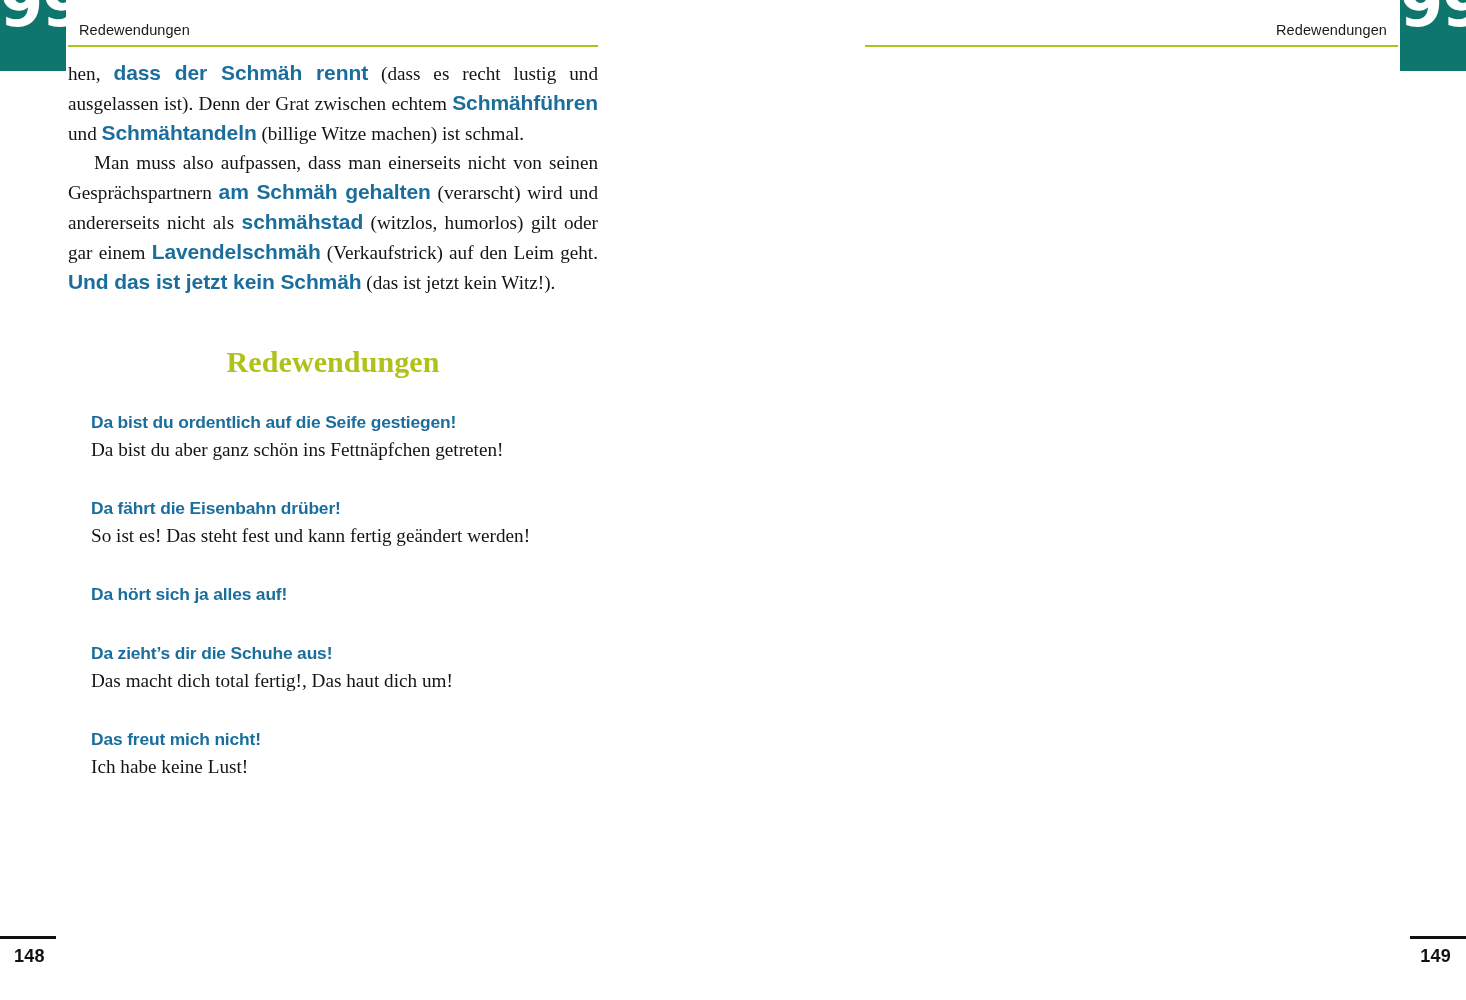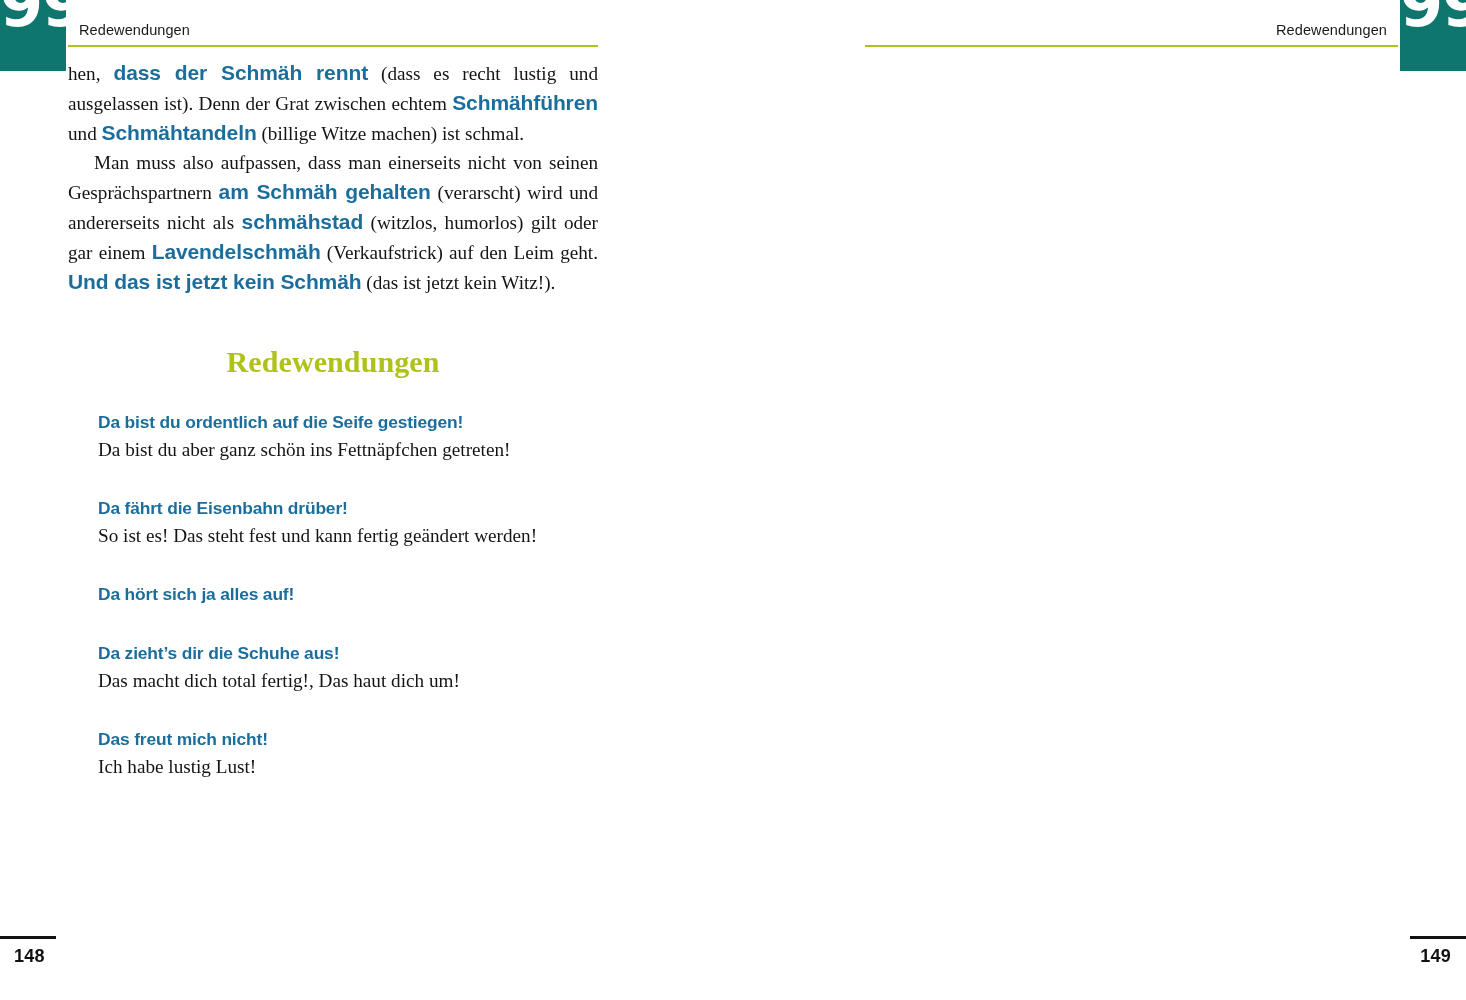--- a/index.html
+++ b/index.html
@@ -118,21 +118,21 @@
     letter-spacing: .1px;
   }
 
   
   .phrase-list {
     margin: 0;
     padding: 0;
     list-style: none;
   }
   .phrase {
-    margin: 0 0 0 30px;
+    margin: 0 0 0 23px;
     padding: 0;
   }
   .phrase + .phrase { margin-top: 32px; }
 
   .phrase-head {
     font-family: "Liberation Sans", sans-serif;
     font-weight: 700;
     font-size: 17.4px;
     line-height: 27px;
     color: #1B6E9C;
@@ -201,21 +201,21 @@
           </div>
           <div class="phrase">
             <div class="phrase-head">Da hört sich ja alles auf!</div>
           </div>
           <div class="phrase">
             <div class="phrase-head">Da zieht’s dir die Schuhe aus!</div>
             <div class="phrase-gloss">Das macht dich total fertig!, Das haut dich um!</div>
           </div>
           <div class="phrase">
             <div class="phrase-head">Das freut mich nicht!</div>
-            <div class="phrase-gloss">Ich habe lustig Lust!</div>
+            <div class="phrase-gloss">Ich habe keine Lust!</div>
           </div>
         </div>
 
     </div>
 
     <div class="foot-rule foot-rule-left"></div>
     <div class="folio folio-left">148</div>
   </div>
 
   <div class="page page-right">

